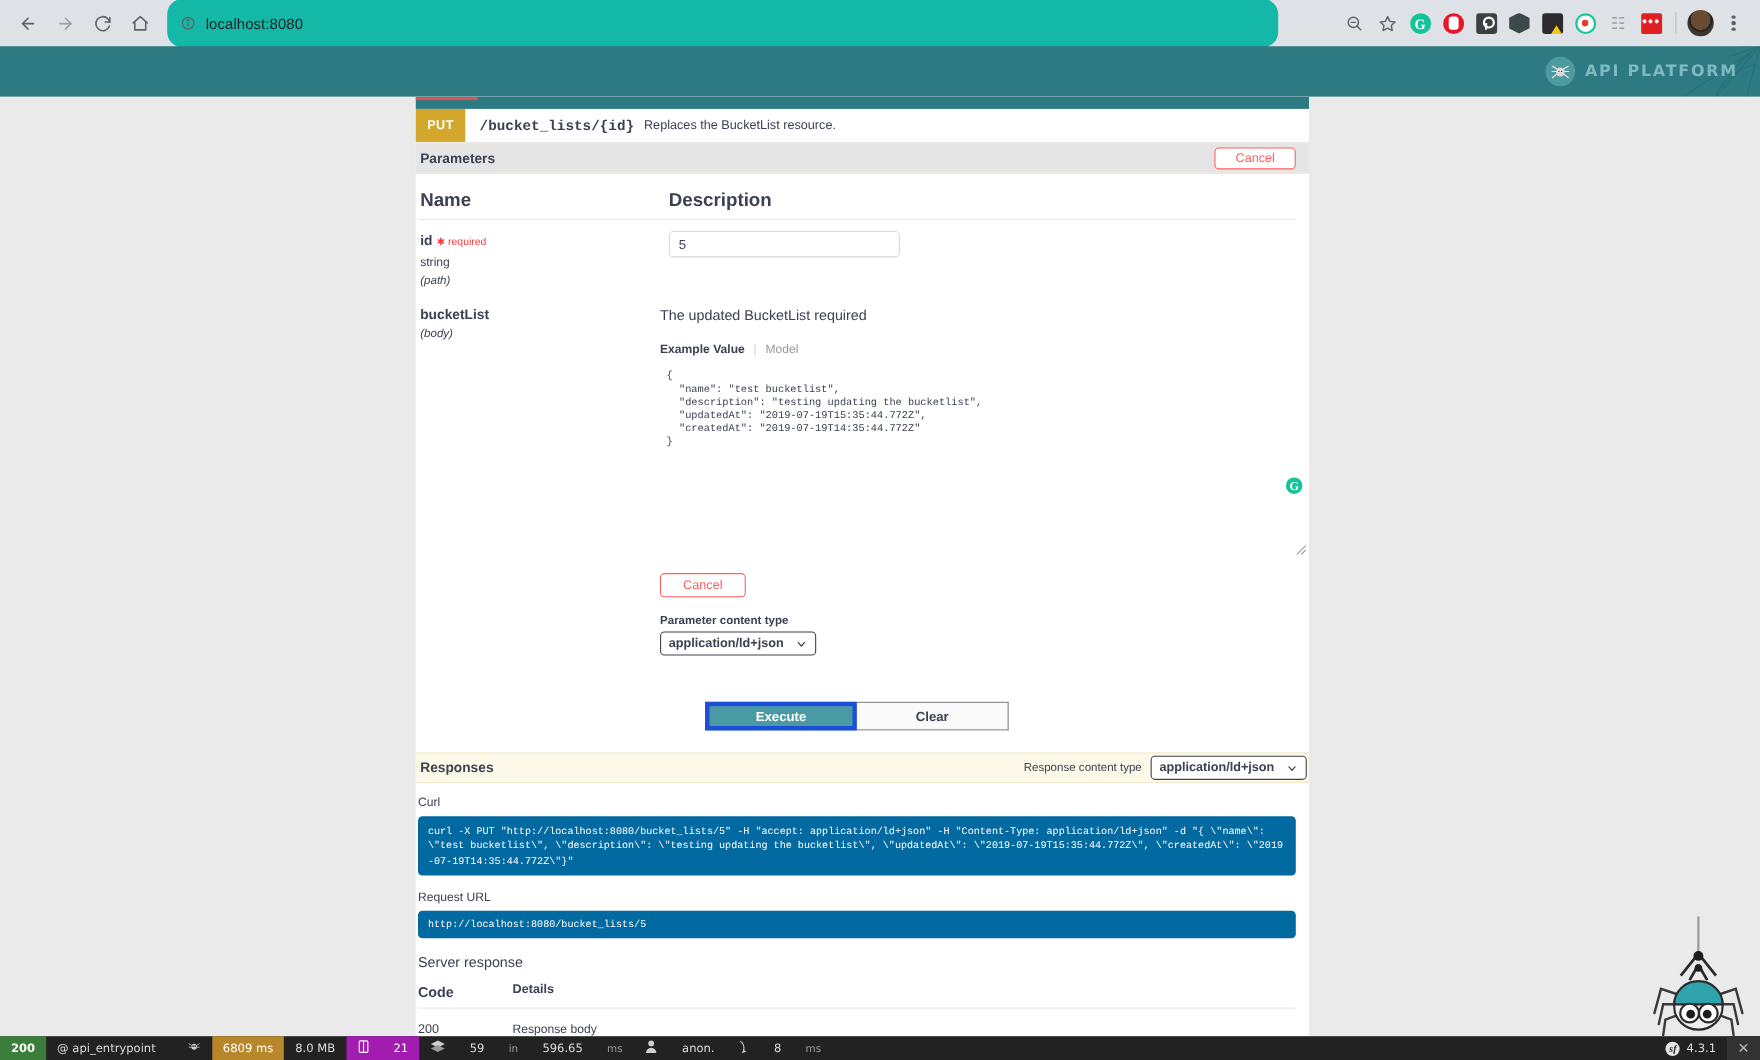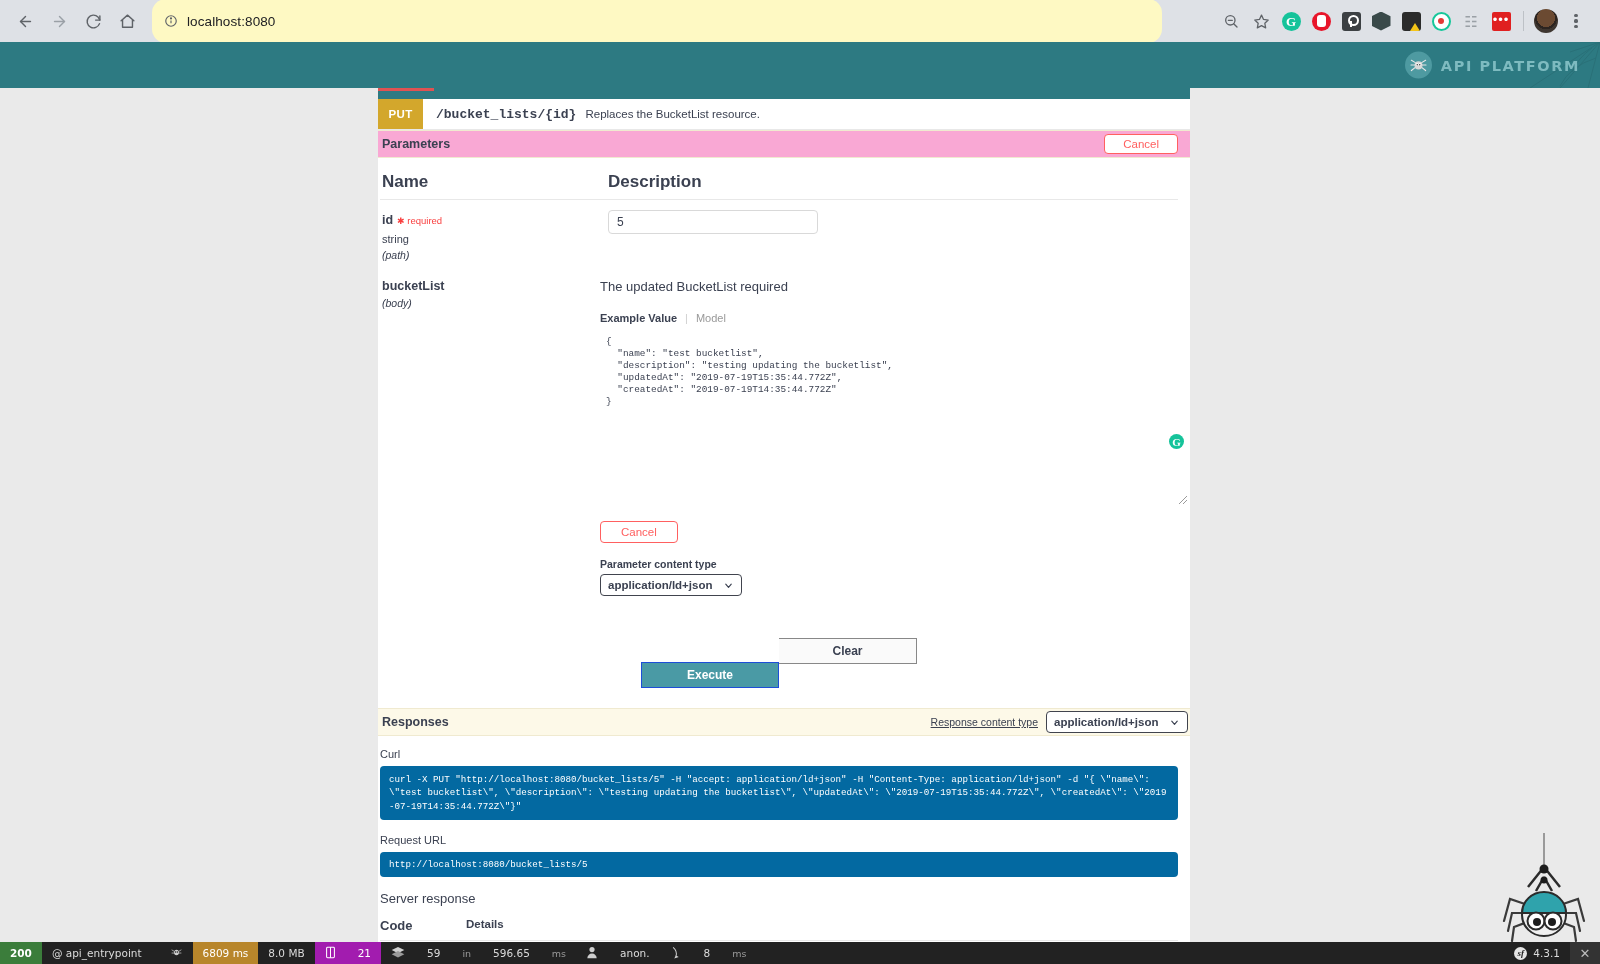--- a/index.html
+++ b/index.html
@@ -17,21 +17,21 @@
   }
   .nav-btns{ display:flex; align-items:center; gap:4px; }
   .nav-btn{
     width:30px; height:30px; border-radius:50%;
     display:flex; align-items:center; justify-content:center;
     color:#5f6368;
   }
   .nav-btn svg{ display:block; }
   .omnibox{
     flex:1; height:44px; margin-left:10px; margin-right:6px;
-    background:#fef9c3; border-radius:14px;
+    background:#14b8a6; border-radius:14px;
     display:flex; align-items:center; padding:0 12px; max-width:1010px;
   }
   .omnibox .info-ic{ margin-right:9px; color:#5f6368; display:flex; }
   .omnibox .url{ font-size:13.5px; color:#202124; letter-spacing:.1px; }
   .chrome-right{ display:flex; align-items:center; gap:2px; margin-left:auto; }
   .cr-ic{ width:28px; height:28px; display:flex; align-items:center; justify-content:center; }
   .ext{ width:19px; height:19px; border-radius:3px; display:block; }
   .ext-g{ background:#15c39a; border-radius:50%; color:#fff; font-size:13px;
           font-weight:bold; text-align:center; line-height:19px;
           font-family:"Liberation Serif", serif; }
@@ -87,21 +87,21 @@
   .opblock-top .redbar{ position:absolute; left:0; top:0; width:56px; height:3px; background:#e05252; }
   .op-summary{ display:flex; align-items:stretch; height:31px; background:#fff;
      border-bottom:1px solid #e8e8e8; }
   .op-method{ width:45px; background:#d3a72c; color:#fff; font-size:11.5px; font-weight:bold;
      display:flex; align-items:center; justify-content:center; letter-spacing:.4px; }
   .op-path{ display:flex; align-items:baseline; padding-left:13px; gap:9px; }
   .op-path .p{ font-family:"Liberation Mono", monospace; font-size:13px; color:#3b4151;
      font-weight:bold; align-self:center; }
   .op-path .d{ font-size:11.5px; color:#3b4151; align-self:center; }
 
-  .params-bar{ background:#f9a8d4; border-top:1px solid #f0ead0;
+  .params-bar{ background:#e5e5e5; border-top:1px solid #f0ead0;
     border-bottom:1px solid #f0ead0; height:28px; display:flex; align-items:center;
     padding:0 12px 0 4px; }
   .params-bar h4{ margin:0 0 0 0; font-size:12.5px; color:#3b4151; font-weight:bold; }
   .btn-cancel-top{
     margin-left:auto; border:1px solid #ff6060; color:#ff6060; background:#fff;
     font-size:11.5px; padding:3px 18px; border-radius:4px; cursor:pointer;
     font-family:"Liberation Sans", sans-serif;
   }
 
   .params-body{ padding:0 12px 0 2px; }
@@ -142,31 +142,31 @@
      font-family:"Liberation Sans", sans-serif; }
 
   .pct-label{ font-size:10.5px; font-weight:bold; color:#3b4151; margin-top:15px; }
   .sel{ margin-top:4px; position:relative; width:142px; height:22px;
      border:1px solid #41444e; border-radius:4px; background:#fff;
      display:flex; align-items:center; padding:0 7px; }
   .sel span{ font-size:11.5px; color:#3b4151; font-weight:bold; }
   .sel .chev{ position:absolute; right:7px; top:5px; }
 
   .exec-row{ display:flex; justify-content:center; margin-top:42px; padding-bottom:20px; }
-  .btn-exec{ width:138px; height:26px; background:#4a9aa5; color:#fff; border:1px solid #1d4ed8;
-     font-size:12px; font-weight:bold; cursor:pointer; font-family:"Liberation Sans",sans-serif;margin-top:24px;}
+  .btn-exec{ width:138px; height:26px; background:#4a9aa5; color:#fff; border:4px solid #1d4ed8;
+     font-size:12px; font-weight:bold; cursor:pointer; font-family:"Liberation Sans",sans-serif;}
   .btn-clear{ width:138px; height:26px; background:#fafafa; color:#3b4151; border:1px solid #888;
      border-left:none; font-size:12px; font-weight:bold; cursor:pointer;
      font-family:"Liberation Sans",sans-serif; }
 
   .resp-bar{ background:#fdf9e8; border-top:1px solid #f0ead0; border-bottom:1px solid #f0ead0;
      height:28px; display:flex; align-items:center; padding:0 2px 0 4px; }
   .resp-bar h4{ margin:0; font-size:12.5px; color:#3b4151; font-weight:bold; }
   .rct{ margin-left:auto; display:flex; align-items:center; gap:8px; }
-  .rct label{ font-size:10.5px; color:#3b4151;text-decoration:underline; }
+  .rct label{ font-size:10.5px; color:#3b4151; }
   .rct .sel{ margin-top:0; width:142px; }
 
   .resp-body{ padding:12px 12px 0 2px; }
   .lbl{ font-size:11px; color:#3b4151; }
   .codeblock{ background:#0369a1; border-radius:4px; margin-top:6px; padding:7px 9px;
      color:#fff; font-family:"Liberation Mono", monospace; font-size:9.2px; line-height:1.45;
      white-space:pre-wrap; word-break:break-all; }
   .codeblock.url{ padding:6px 9px; white-space:pre; }
   .srvresp{ font-size:13px; color:#3b4151; margin-top:14px; }
   .code-head{ display:flex; margin-top:12px; padding-bottom:7px; border-bottom:1px solid #e8e8e8; }

